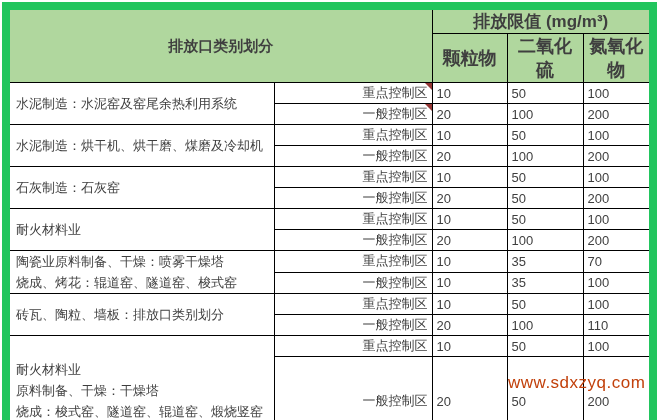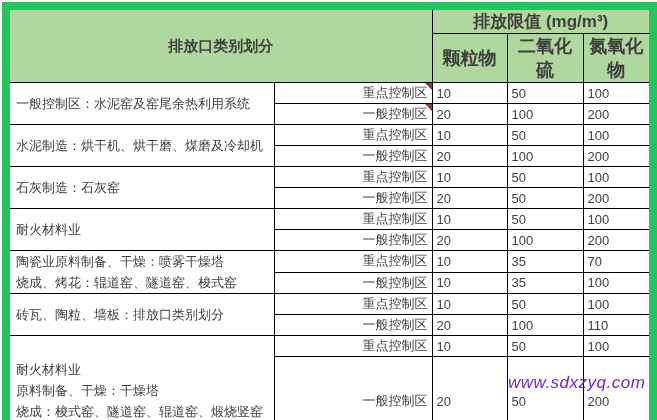--- a/index.html
+++ b/index.html
@@ -41,24 +41,23 @@
   .tri{
     position:absolute;top:0;right:0;
     width:0;height:0;
     border-top:7px solid #943634;
     border-left:7px solid transparent;
   }
   .watermark{
     position:absolute;
     left:508px;top:371px;
     font-size:17px;
-    color:#6d28d9;
+    color:#c2410c;
     letter-spacing:0.5px;
     pointer-events:none;
-    font-style:italic;
   }
 </style>
 </head>
 <body>
 
 <div class="wrap">
   <table>
     <colgroup>
       <col style="width:268px">
         <col style="width:158px">
@@ -73,21 +72,21 @@
       </tr>
       <tr>
         <th class="green sub-h">颗粒物</th>
         <th class="green sub-h">二氧化硫</th>
         <th class="green sub-h">氮氧化物</th>
       </tr>
     </thead>
     <tbody>
 
       <tr class="sub">
-        <td class="cat" rowspan="2">一般控制区：水泥窑及窑尾余热利用系统</td>
+        <td class="cat" rowspan="2">水泥制造：水泥窑及窑尾余热利用系统</td>
         <td class="zone"><span class="tri"></span><span>重点控制区</span></td>
         <td class="val">10</td>
         <td class="val">50</td>
         <td class="val">100</td>
       </tr>
       <tr class="sub">
         <td class="zone"><span class="tri"></span><span>一般控制区</span></td>
         <td class="val">20</td>
         <td class="val">100</td>
         <td class="val">200</td>

